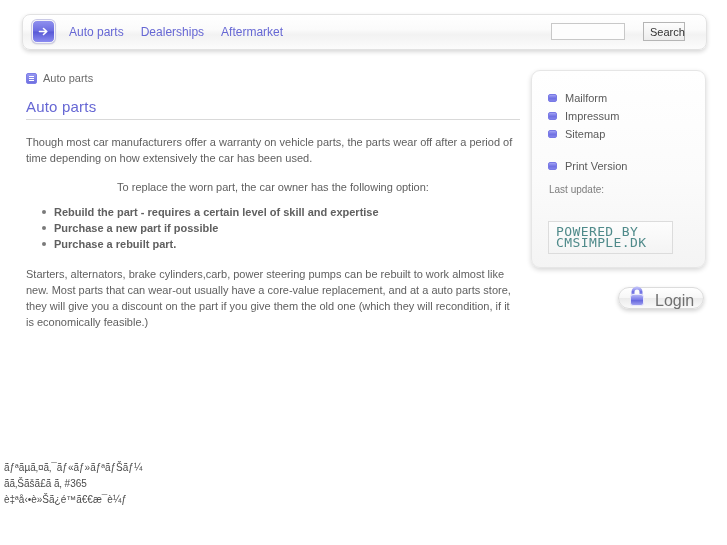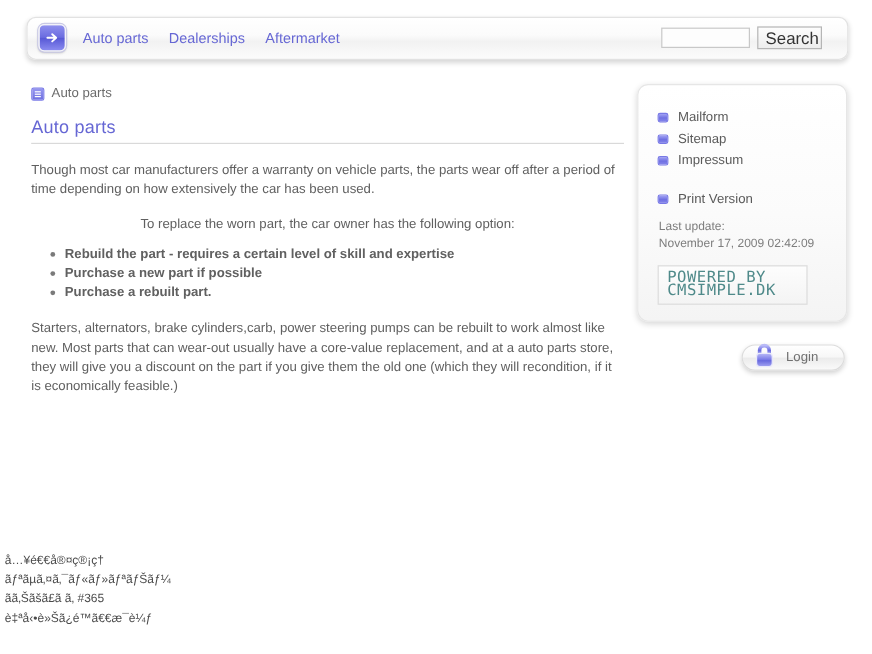--- a/index.html
+++ b/index.html
@@ -80,27 +80,27 @@
     box-sizing: border-box;
     font-family: "Liberation Sans", sans-serif;
     font-size: 11px;
     color: #444;
     padding: 0 3px;
   }
   .search-btn {
     position: absolute;
     right: 22px;
     top: 8px;
-    width: 54px;
+    width: 42px;
     height: 19px;
     border: 1px solid #b5b5b5;
     background: linear-gradient(to bottom, #fdfdfd 0%, #ededed 100%);
     box-sizing: border-box;
     font-family: "Liberation Sans", sans-serif;
-    font-size: 14px;
+    font-size: 11px;
     color: #333;
     cursor: pointer;
   }
 
   
   .breadcrumb {
     position: absolute;
     left: 26px;
     top: 72px;
     display: flex;
@@ -263,21 +263,21 @@
     position: absolute;
     left: 8px;
     top: -4px;
     width: 20px;
     height: 25px;
   }
   .login-btn .lbl {
     position: absolute;
     left: 36px;
     top: 4px;
-    font-size: 11px;
+    font-size: 16px;
     color: #707070;
   }
 
   
   .footer-keywords {
     position: absolute;
     left: 4px;
     top: 460px;
     width: 340px;
   }
@@ -342,35 +342,34 @@
 </main>
 
 <aside class="sidebar">
   <div class="side-links">
     <a href="#" class="side-link">
       <span class="ico-sq"></span>
       <span class="lbl">Mailform</span>
     </a>
     <a href="#" class="side-link">
       <span class="ico-sq"></span>
-      <span class="lbl">Sitemap</span>
+      <span class="lbl">Impressum</span>
     </a>
     <a href="#" class="side-link">
       <span class="ico-sq"></span>
-      <span class="lbl">Impressum</span>
+      <span class="lbl">Sitemap</span>
     </a>
     <a href="#" class="side-link gap">
       <span class="ico-sq"></span>
       <span class="lbl">Print Version</span>
     </a>
   </div>
 
   <div class="last-update">
     <div>Last update:</div>
-    <div>November 17, 2009 02:42:09</div>
   </div>
 
   <div class="powered">
     <div>Powered by cmsimple.dk</div>
   </div>
 </aside>
 
 <a href="#" class="login-btn">
   <span class="lock">
     <svg width="20" height="25" viewBox="0 0 20 25" aria-hidden="true">
@@ -383,18 +382,17 @@
         </linearGradient>
       </defs>
       <path d="M6 11 V8 a4 4 0 0 1 8 0 V11" fill="none" stroke="url(#lockg)" stroke-width="3"></path>
       <rect x="3.5" y="10.5" width="13" height="11" rx="2.5" fill="url(#lockg)" stroke="#e9e9fb" stroke-width="1"></rect>
     </svg>
   </span>
   <span class="lbl">Login</span>
 </a>
 
 <div class="footer-keywords">
-  <div>å…¥é€€å®¤ç®¡ç†</div>
   <div>ãƒªãµã‚¤ã‚¯ãƒ«ãƒ»ãƒªãƒŠãƒ¼</div>
   <div>ãã‚Šãšã£ã ã‚ #365</div>
   <div>è‡ªå‹•è»Šã¿é™ã€€æ¯è¼ƒ</div>
   <div class="last">scrap car surrey</div>
 </div>
 
 </body></html>

